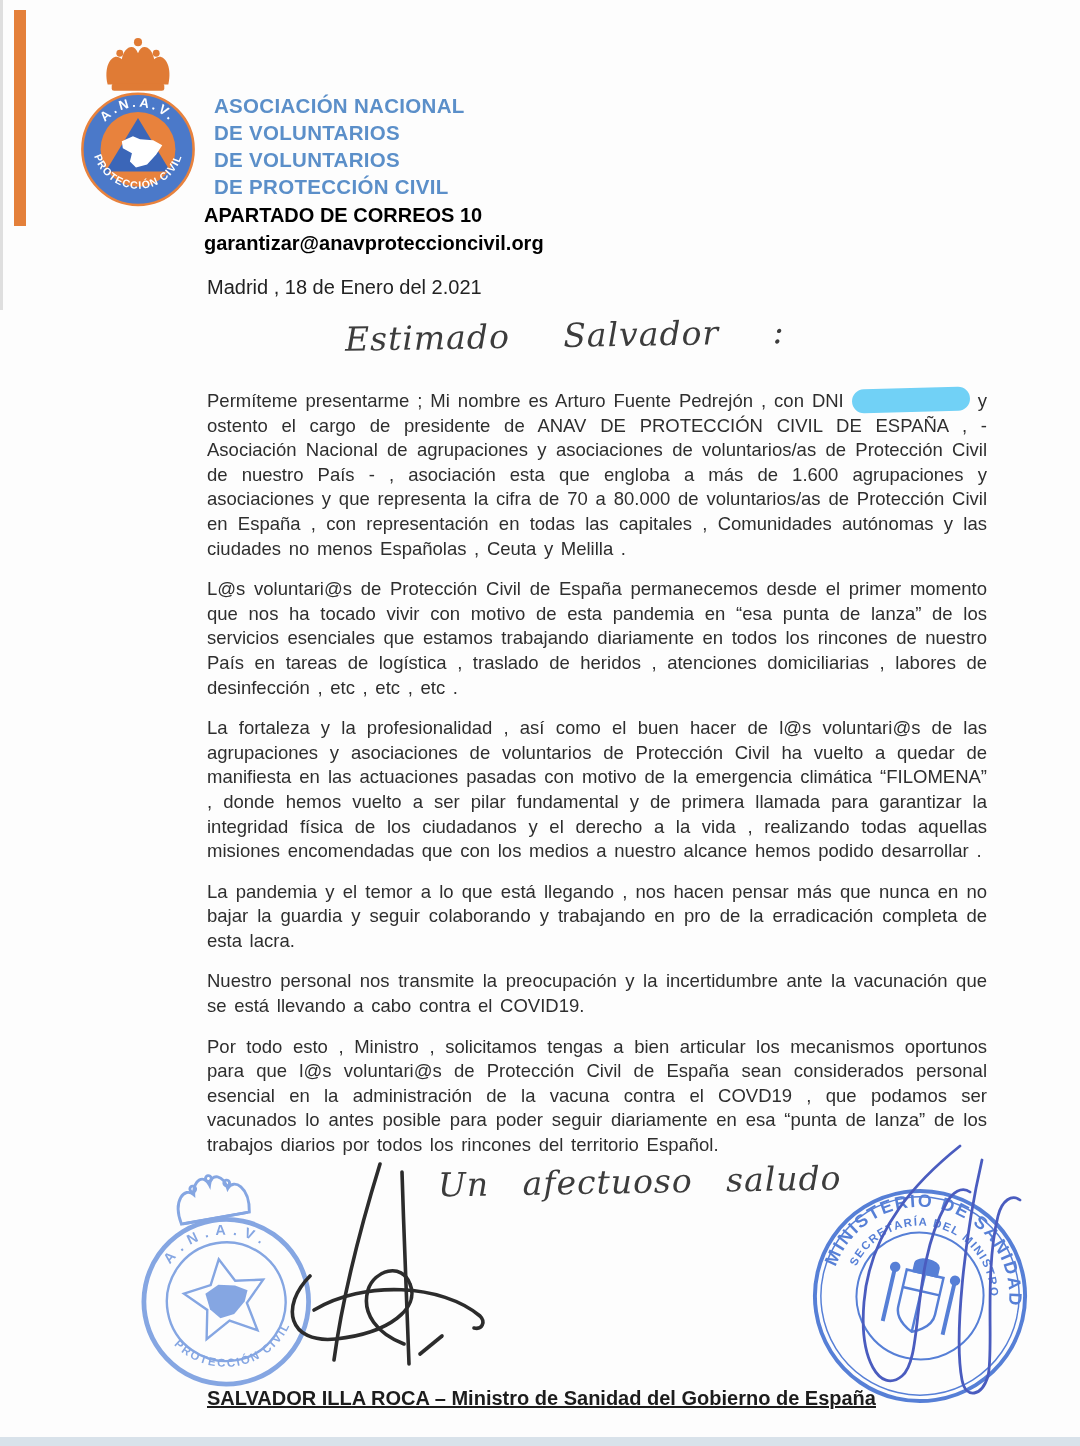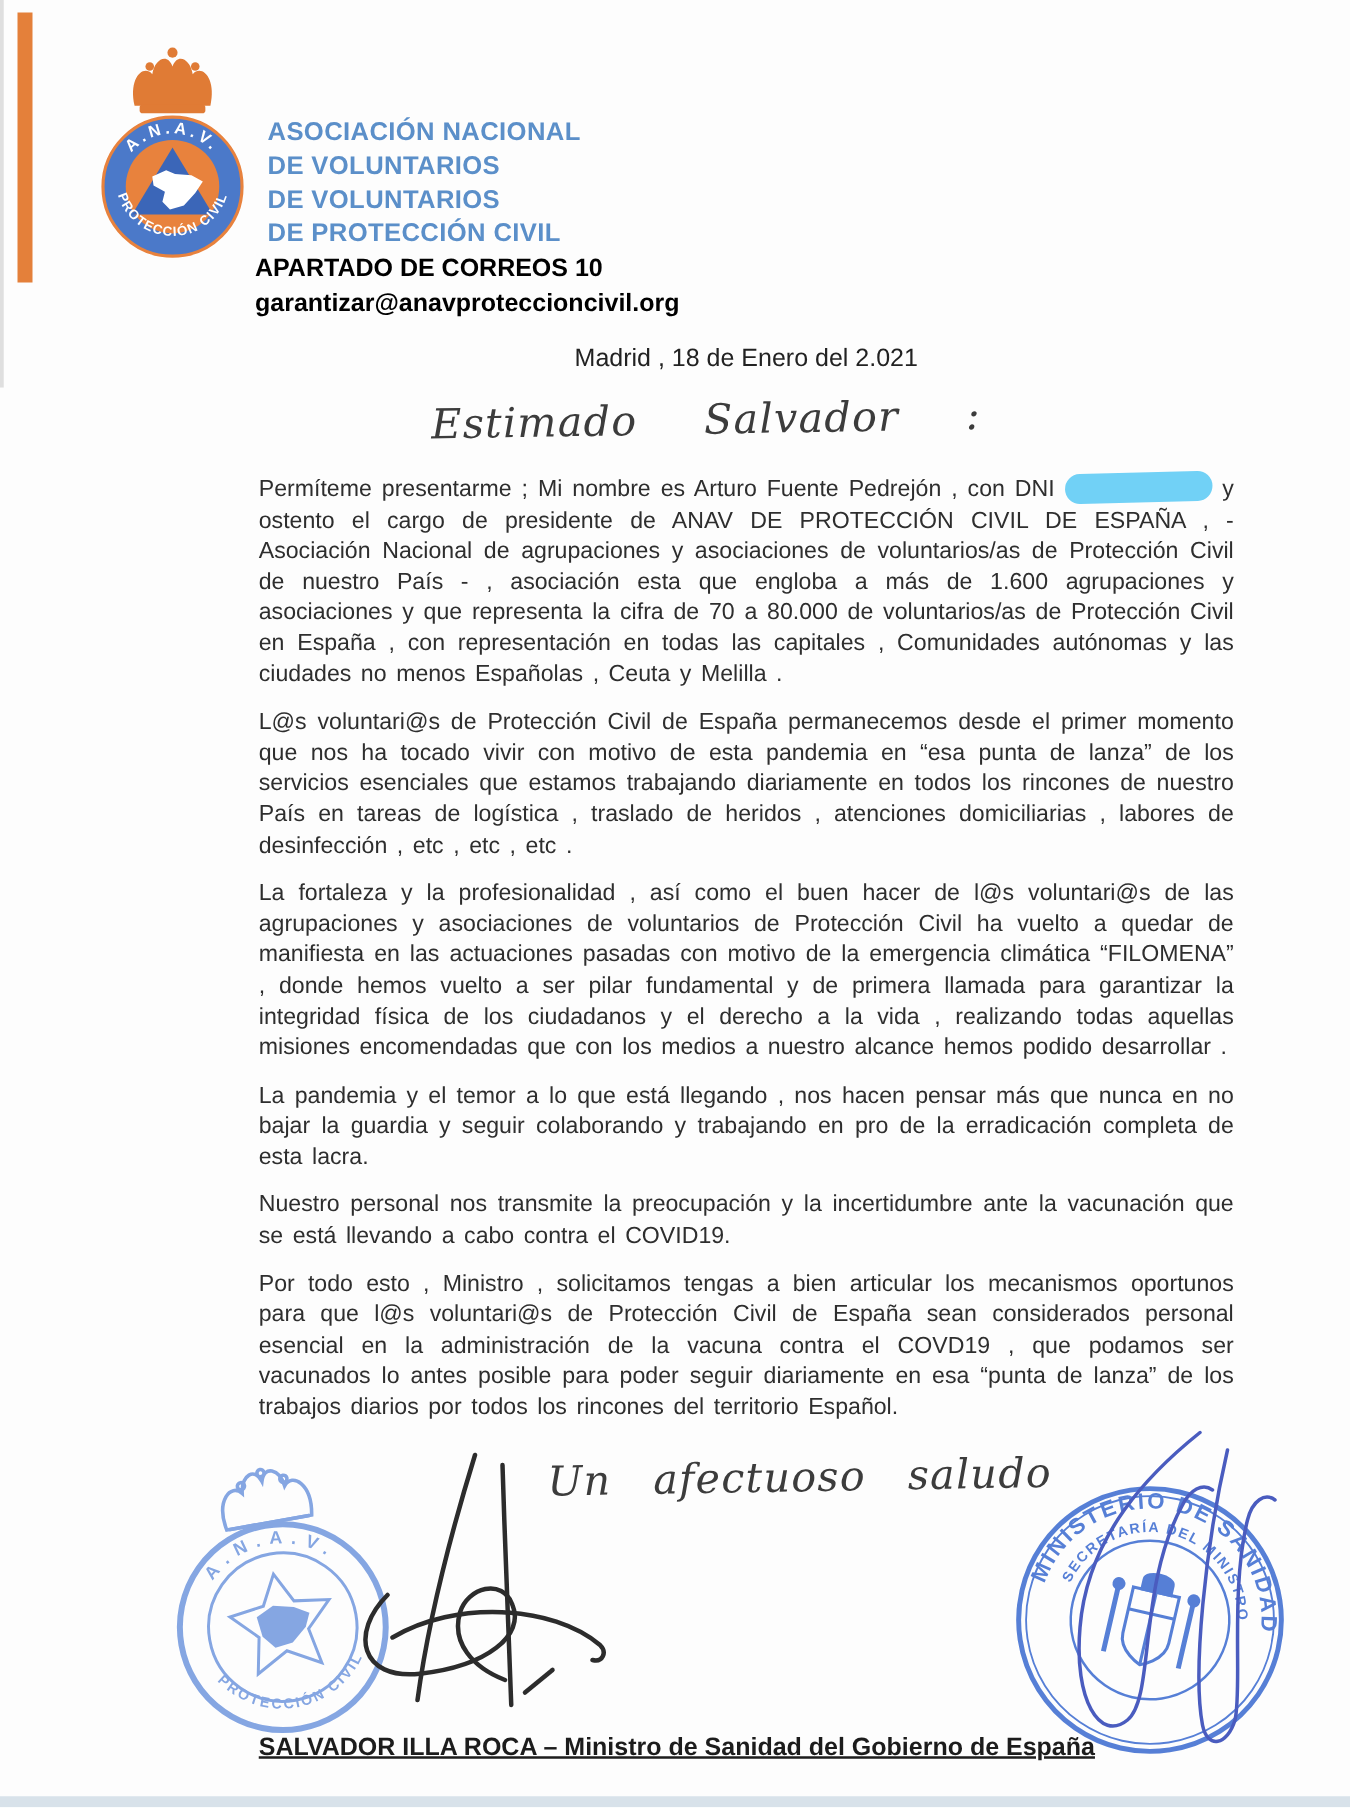--- a/index.html
+++ b/index.html
@@ -14,32 +14,32 @@
   .logo{position:absolute;left:76px;top:30px;width:124px;height:180px;}
   .org-name{
     position:absolute;left:214px;top:92px;width:420px;
     font-size:20.5px;line-height:27px;font-weight:600;color:#5b8fc9;letter-spacing:.3px;
   }
   .address{
     position:absolute;left:204px;top:202px;width:460px;
     font-size:20px;line-height:27.5px;font-weight:700;color:#000000;
   }
   .dateline{
-    position:absolute;left:207px;top:276px;width:780px;text-align:center;
+    position:absolute;left:207px;top:276px;width:780px;text-align:left;
     font-size:20px;color:#222;
   }
   .handwrite{
     font-family:"DejaVu Serif",serif;font-style:italic;color:#3c3c3c;
     transform:rotate(-1deg);white-space:nowrap;
   }
   .greeting{position:absolute;left:345px;top:316px;font-size:33px;word-spacing:42px;letter-spacing:1px;}
   .closing{position:absolute;left:438px;top:1162px;font-size:33px;word-spacing:22px;letter-spacing:1px;z-index:4;}
   .body-text{position:absolute;left:207px;top:372px;width:780px;}
   .body-text p{
-    margin:6px 0 14px 0;text-align:justify;
+    margin:16px 0 14px 0;text-align:justify;
     font-size:18.5px;line-height:24.6px;color:#2e2e2e;word-spacing:2.5px;
   }
   .redaction{
     display:inline-block;width:118px;height:24px;margin:0 8px -5px 8px;
     background:#71d1f6;border-radius:13px;transform:rotate(-1.5deg);
   }
   .stamp-anav{position:absolute;left:100px;top:1168px;width:245px;height:225px;transform:rotate(-10deg);opacity:.82;z-index:2;}
   .signature-black{position:absolute;left:252px;top:1158px;width:240px;height:225px;z-index:3;}
   .stamp-ministry{position:absolute;left:806px;top:1182px;width:228px;height:228px;transform:rotate(13deg);opacity:.85;z-index:2;}
   .pen-loops{position:absolute;left:812px;top:1142px;width:240px;height:292px;z-index:3;}

